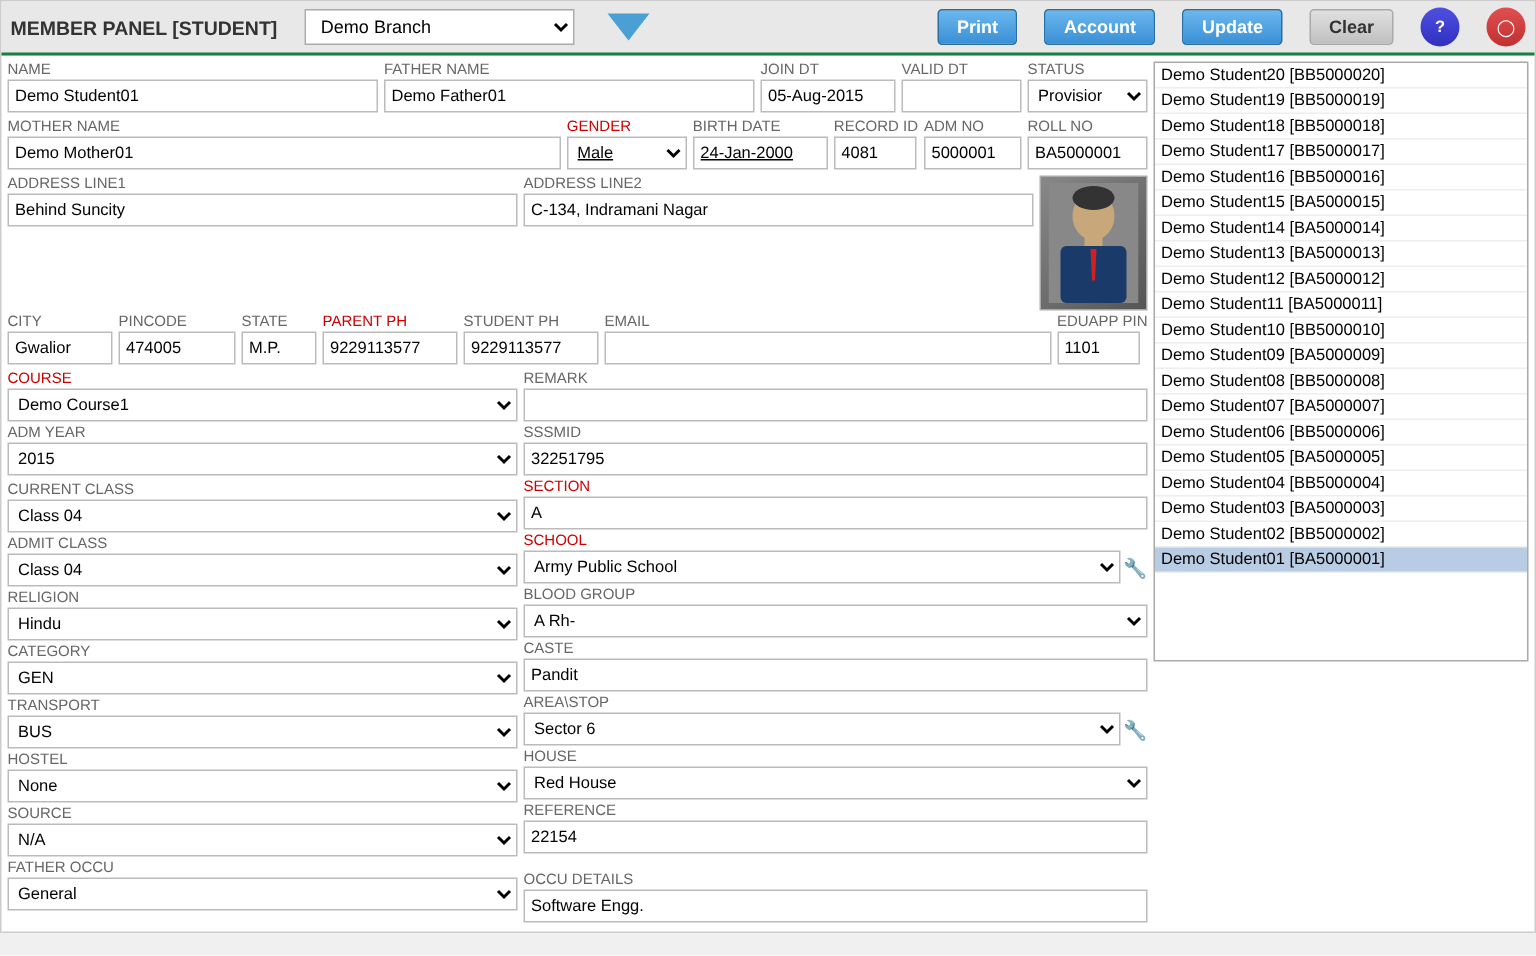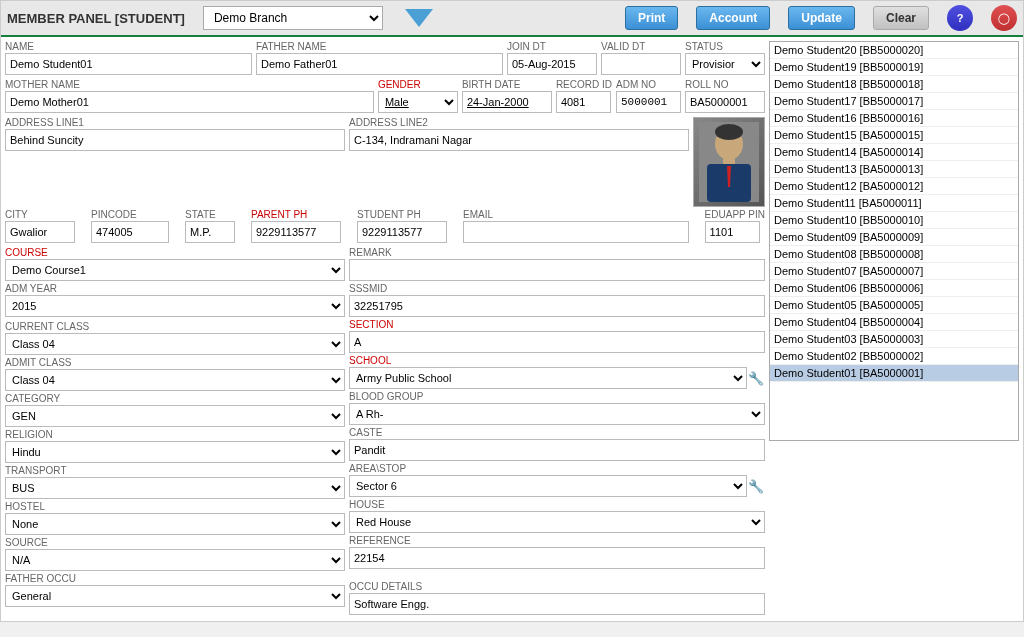--- a/index.html
+++ b/index.html
@@ -113,21 +113,21 @@
         </div>
 
         <div style="display:flex; flex-direction:column; gap:2px; align-items:flex-start;">
           <div style="display:flex; gap:4px;">
             <div class="field-group">
               <span class="field-label">RECORD ID</span>
               <input class="field-input" type="text" style="width: 55px;" value="4081">
             </div>
             <div class="field-group">
               <span class="field-label">ADM NO</span>
-              <input class="field-input" type="text" style="width: 65px; font-family: Liberation Mono, monospace;" value="5000001">
+              <input class="field-input" type="text" style="width: 65px;" value="5000001">
             </div>
             <div class="field-group">
               <span class="field-label">ROLL NO</span>
               <input class="field-input" type="text" style="width: 80px;" value="BA5000001">
             </div>
           </div>
         </div>
       </div>
 
       <div style="display:flex; gap:4px; margin-bottom:2px;">
@@ -161,21 +161,21 @@
 
               <polygon points="28,44 32,44 31,65 29,65" fill="#cc2222"></polygon>
 
               <ellipse cx="22" cy="20" rx="3" ry="3" fill="#c8a87a"></ellipse>
               <ellipse cx="38" cy="20" rx="3" ry="3" fill="#c8a87a"></ellipse>
             </svg>
           </div>
         </div>
       </div>
 
-      <div style="display:flex; gap:16px; margin-bottom:2px;">
+      <div style="display:flex; gap:4px; margin-bottom:2px;">
         <div class="field-group">
           <span class="field-label">CITY</span>
           <input class="field-input" type="text" style="width: 70px;" value="Gwalior">
         </div>
         <div class="field-group">
           <span class="field-label">PINCODE</span>
           <input class="field-input" type="text" style="width: 78px;" value="474005">
         </div>
         <div class="field-group">
           <span class="field-label">STATE</span>
@@ -222,29 +222,29 @@
               <option>Class 04</option>
             </select>
           </div>
           <div class="field-group" style="margin-top:2px;">
             <span class="field-label">ADMIT CLASS</span>
             <select class="field-select">
               <option>Class 04</option>
             </select>
           </div>
           <div class="field-group" style="margin-top:2px;">
+            <span class="field-label">RELIGION</span>
+            <select class="field-select">
+              <option>Hindu</option>
+            </select>
+          </div>
+          <div class="field-group" style="margin-top:2px;">
             <span class="field-label">CATEGORY</span>
             <select class="field-select">
               <option>GEN</option>
-            </select>
-          </div>
-          <div class="field-group" style="margin-top:2px;">
-            <span class="field-label">RELIGION</span>
-            <select class="field-select">
-              <option>Hindu</option>
             </select>
           </div>
           <div class="field-group" style="margin-top:2px;">
             <span class="field-label">TRANSPORT</span>
             <select class="field-select">
               <option>BUS</option>
             </select>
           </div>
           <div class="field-group" style="margin-top:2px;">
             <span class="field-label">HOSTEL</span>

